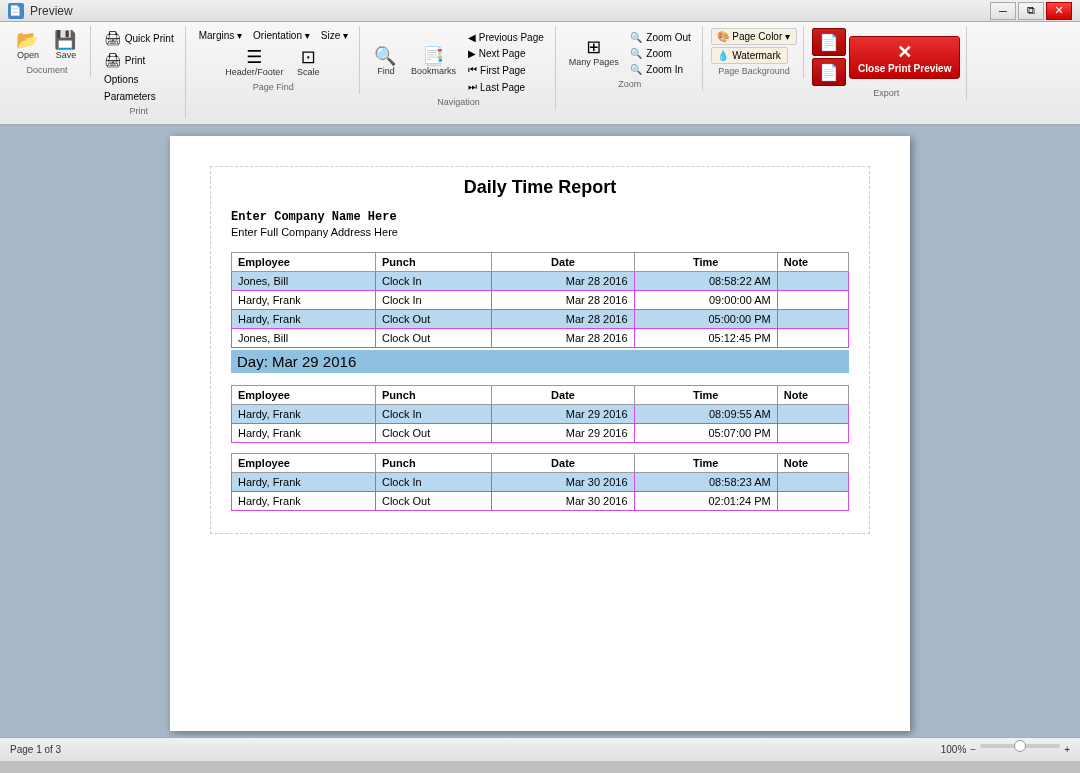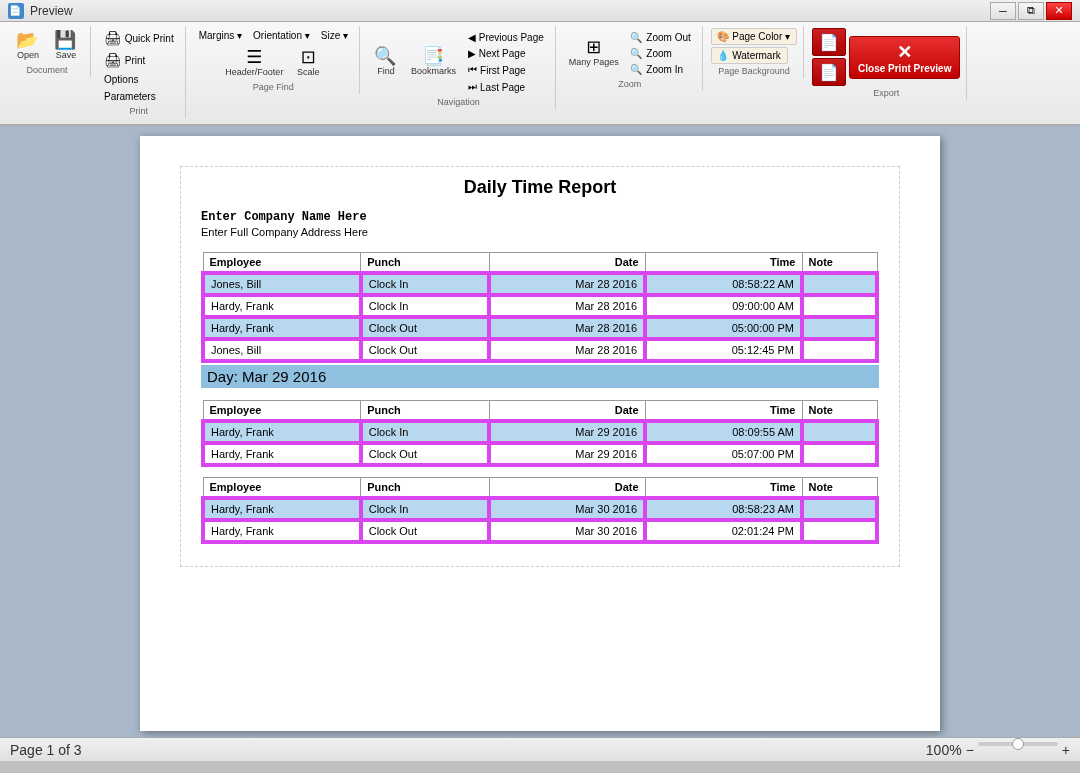--- a/index.html
+++ b/index.html
@@ -104,21 +104,21 @@
       display: flex;
       align-items: flex-start;
       justify-content: center;
       padding: 10px;
       position: relative;
     }
 
     
     .document-page {
       background: white;
-      width: 800px;
+      width: 740px;
       min-height: 595px;
       box-shadow: 2px 2px 8px rgba(0,0,0,0.4);
       padding: 30px 40px 37px;
       position: relative;
       overflow: hidden;
     }
     .page-border {
       border: 1px dashed #ccc;
       padding: 10px 20px 20px;
     }
@@ -141,36 +141,36 @@
 
     
     .report-table { width: 100%; border-collapse: collapse; margin-bottom: 2px; font-size: 11px; }
     .report-table th {
       background: white;
       border: 1px solid #999;
       padding: 3px 6px;
       text-align: left;
       font-weight: bold;
     }
-    .report-table th.right { text-align: right; }
-    .report-table td { border: 4px solid #d946ef; padding: 3px 6px; }
+    .report-table th.right { text-align: center; }
+    .report-table td { border: 1px solid #d946ef; padding: 3px 6px; }
     .report-table td.right { text-align: right; }
     .report-table tr.highlight { background: #b8d8f0; }
     .report-table tr.normal { background: white; }
 
     
     .status-bar {
       background: linear-gradient(to bottom, #f0f0f0, #e0e0e0);
       height: 24px;
       border-top: 1px solid #aaa;
       display: flex;
       align-items: center;
       justify-content: space-between;
       padding: 4px 10px;
-      font-size: 14px;
+      font-size: 10px;
       color: #333;
     }
     .status-zoom { display: flex; align-items: flex-start; gap: 4px; }
     .zoom-slider { width: 80px; height: 4px; background: #ccc; border-radius: 2px; position: relative; }
     .zoom-slider-thumb { position: absolute; left: 50%; top: -4px; width: 12px; height: 12px; background: white; border: 1px solid #999; border-radius: 50%; transform: translateX(-50%); }
 
     .page-bg-btn {
       background: #f8f0e0;
       border: 1px solid #ccc;
       border-radius: 2px;

